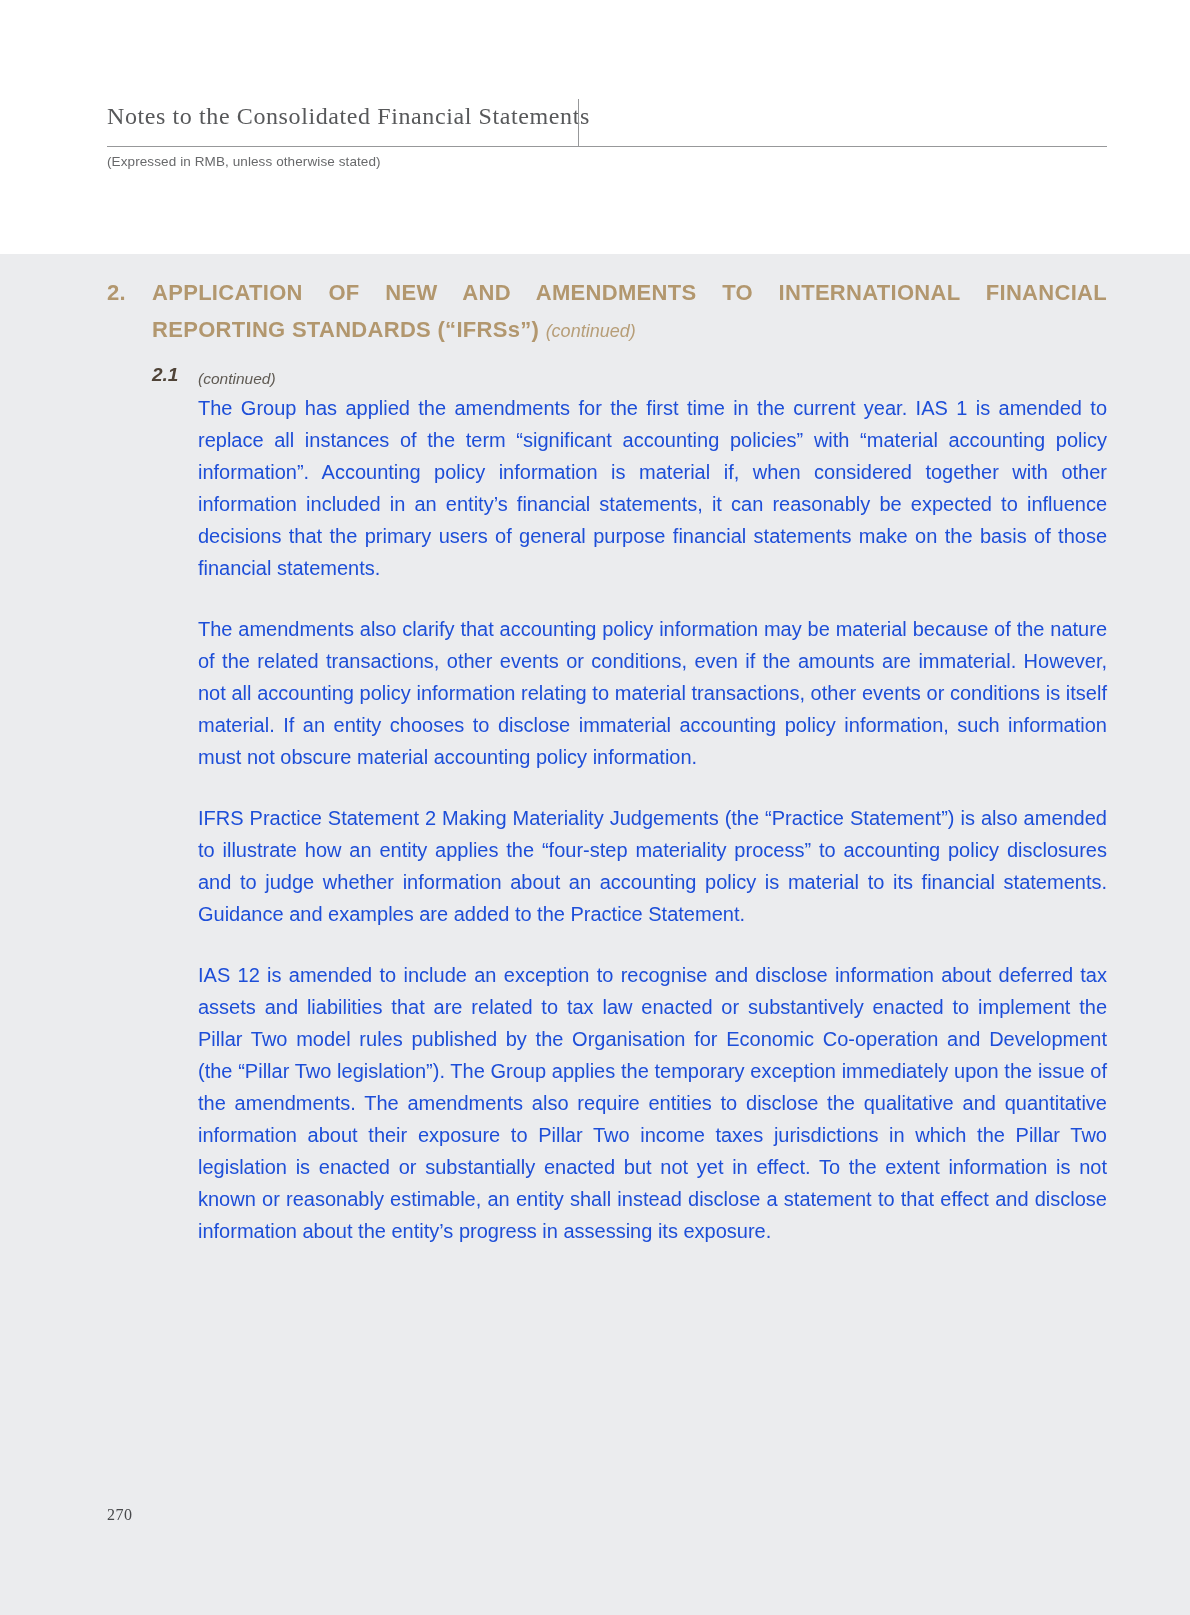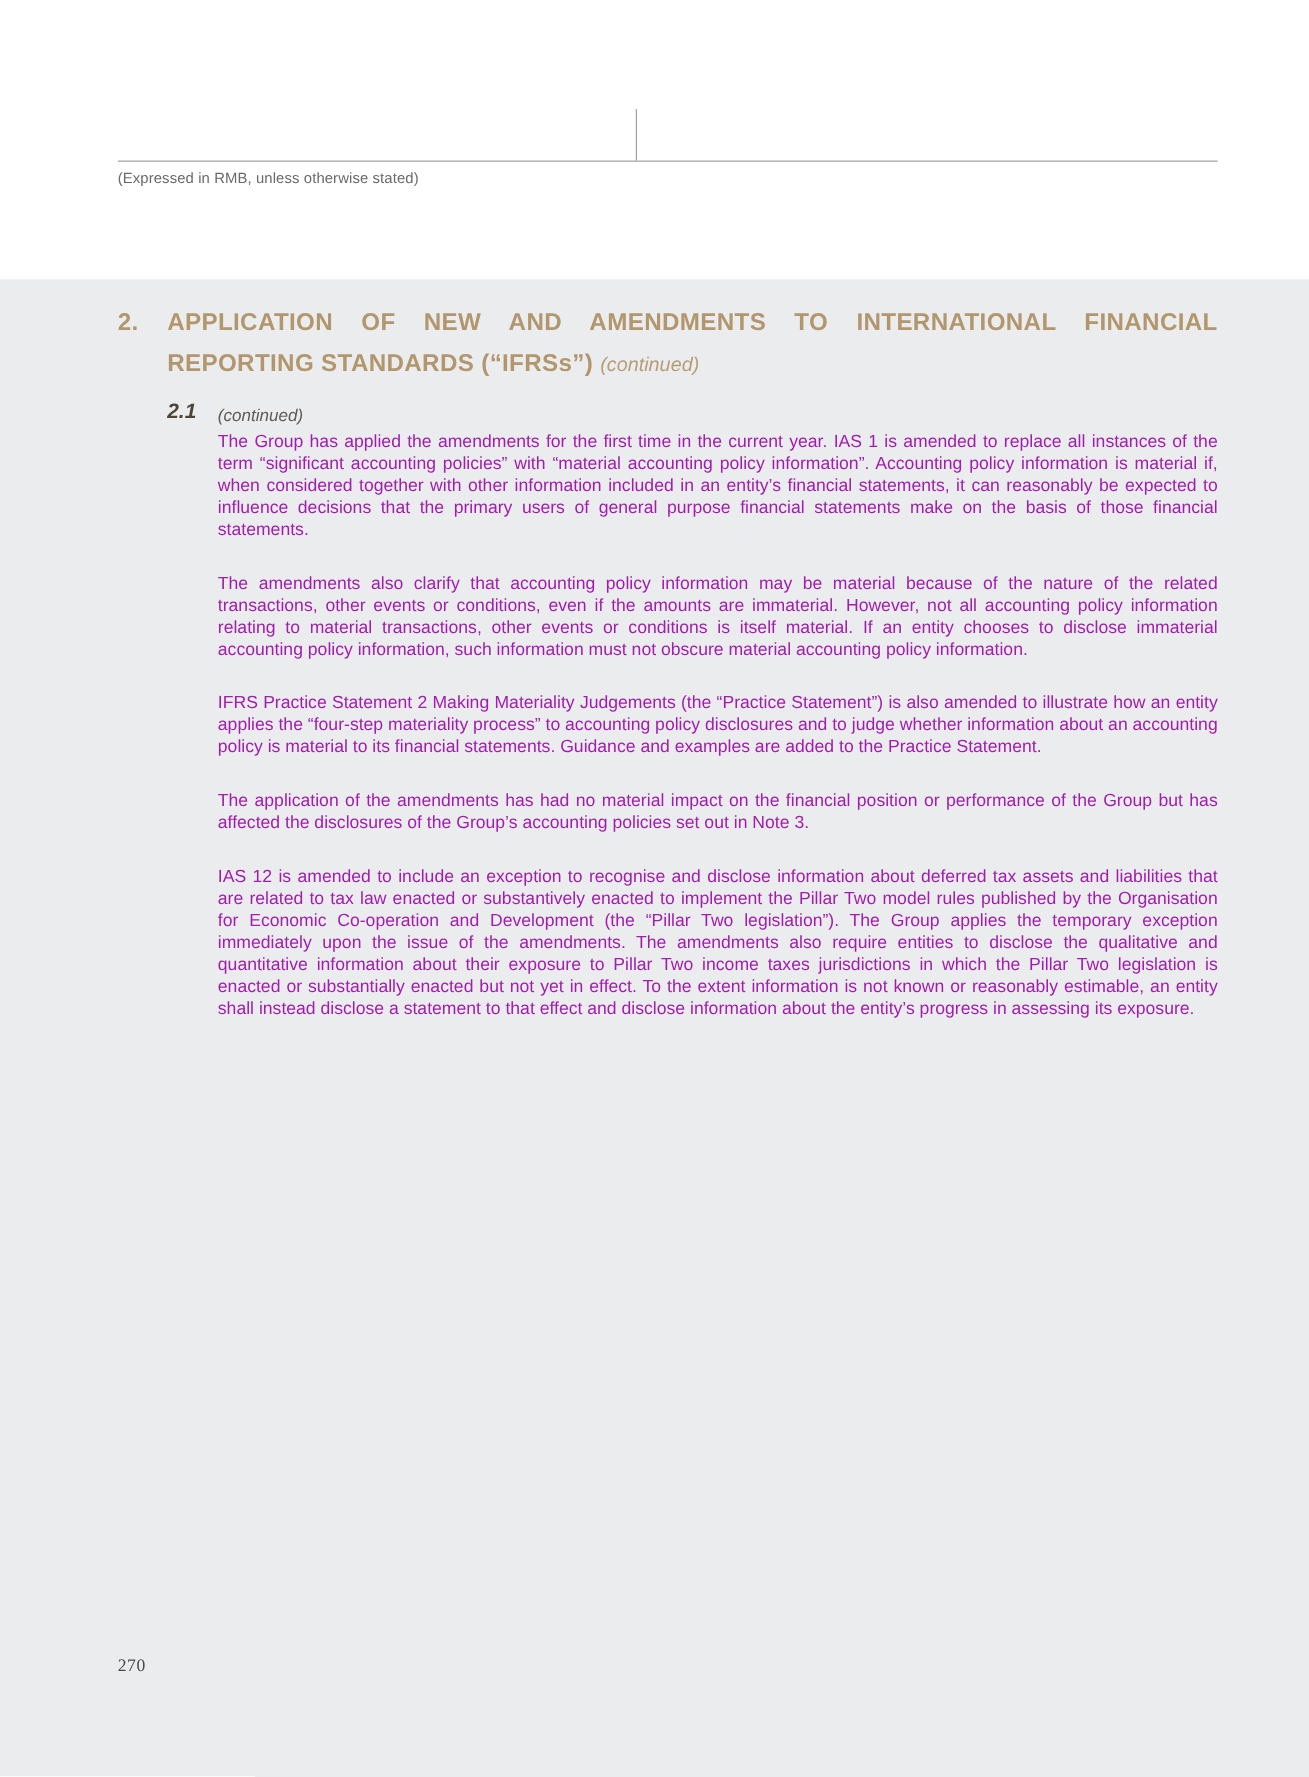--- a/index.html
+++ b/index.html
@@ -115,43 +115,44 @@
   .content-col h3 {
     font-size: 18px;
     font-weight: 700;
     color: #2b2b2d;
     line-height: 38px;
     text-align: justify;
     margin: 26px 0 12px;
   }
   .content-col h3:first-child { margin-top: 6px; }
   .content-col p {
-    font-size: 16px;
-    color: #a21caf;
-    line-height: 20px;
+    font-size: 20px;
+    color: #1d4ed8;
+    line-height: 32px;
     text-align: justify;
     margin: 0 0 29px;
   }
 
   .page-number {
     position: absolute;
     left: 107px;
     top: 1506px;
     font-family: "Liberation Serif", serif;
     font-size: 16px;
     color: #48494b;
     letter-spacing: 0.5px;
   }
 </style>
 </head>
 <body>
 
 <div class="page">
 
   <div class="header-band">
+    <div class="doc-title">Notes to the Consolidated Financial Statements</div>
     <div class="header-vline"></div>
     <div class="header-rule"></div>
     <div class="doc-subtitle">(Expressed in RMB, unless otherwise stated)</div>
   </div>
 
   <div class="content-band">
 
     <div class="section-heading">
       <span class="sec-num">2.</span>
       <span class="sec-title-wrap">
@@ -164,21 +165,20 @@
       <span class="sub-num">2.1</span>
       <span class="sub-body">
         <span class="sub-continued" style="display:block;">(continued)</span>
       </span>
     </div>
 
     <div class="content-col">
       <p>The Group has applied the amendments for the first time in the current year. IAS 1 is amended to replace all instances of the term “significant accounting policies” with “material accounting policy information”. Accounting policy information is material if, when considered together with other information included in an entity’s financial statements, it can reasonably be expected to influence decisions that the primary users of general purpose financial statements make on the basis of those financial statements.</p>
       <p>The amendments also clarify that accounting policy information may be material because of the nature of the related transactions, other events or conditions, even if the amounts are immaterial. However, not all accounting policy information relating to material transactions, other events or conditions is itself material. If an entity chooses to disclose immaterial accounting policy information, such information must not obscure material accounting policy information.</p>
       <p>IFRS Practice Statement 2 Making Materiality Judgements (the “Practice Statement”) is also amended to illustrate how an entity applies the “four-step materiality process” to accounting policy disclosures and to judge whether information about an accounting policy is material to its financial statements. Guidance and examples are added to the Practice Statement.</p>
-      <p>The application of the amendments has had no material impact on the financial position or performance of the Group but has affected the disclosures of the Group’s accounting policies set out in Note 3.</p>
       <p>IAS 12 is amended to include an exception to recognise and disclose information about deferred tax assets and liabilities that are related to tax law enacted or substantively enacted to implement the Pillar Two model rules published by the Organisation for Economic Co-operation and Development (the “Pillar Two legislation”). The Group applies the temporary exception immediately upon the issue of the amendments. The amendments also require entities to disclose the qualitative and quantitative information about their exposure to Pillar Two income taxes jurisdictions in which the Pillar Two legislation is enacted or substantially enacted but not yet in effect. To the extent information is not known or reasonably estimable, an entity shall instead disclose a statement to that effect and disclose information about the entity’s progress in assessing its exposure.</p>
     </div>
 
   </div>
 
   <div class="page-number">270</div>
 
 </div>
 
 </body></html>

